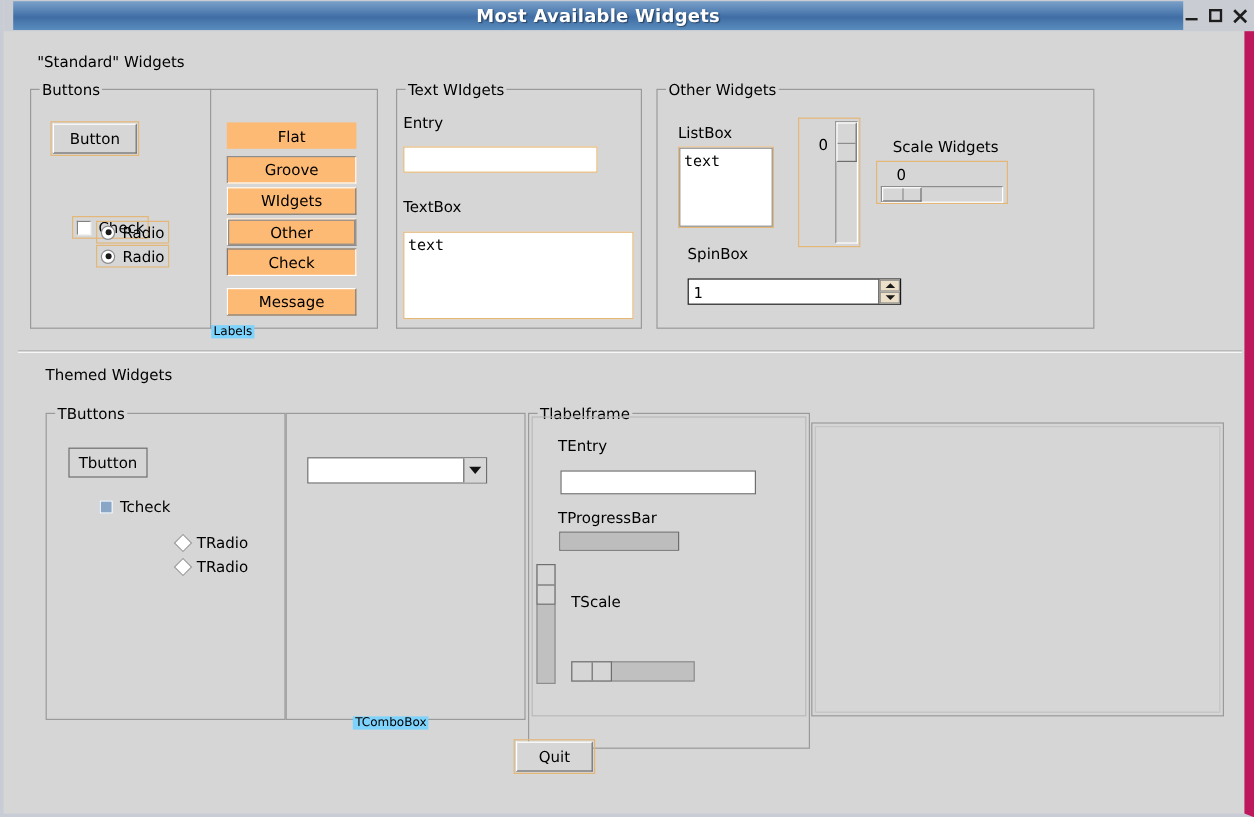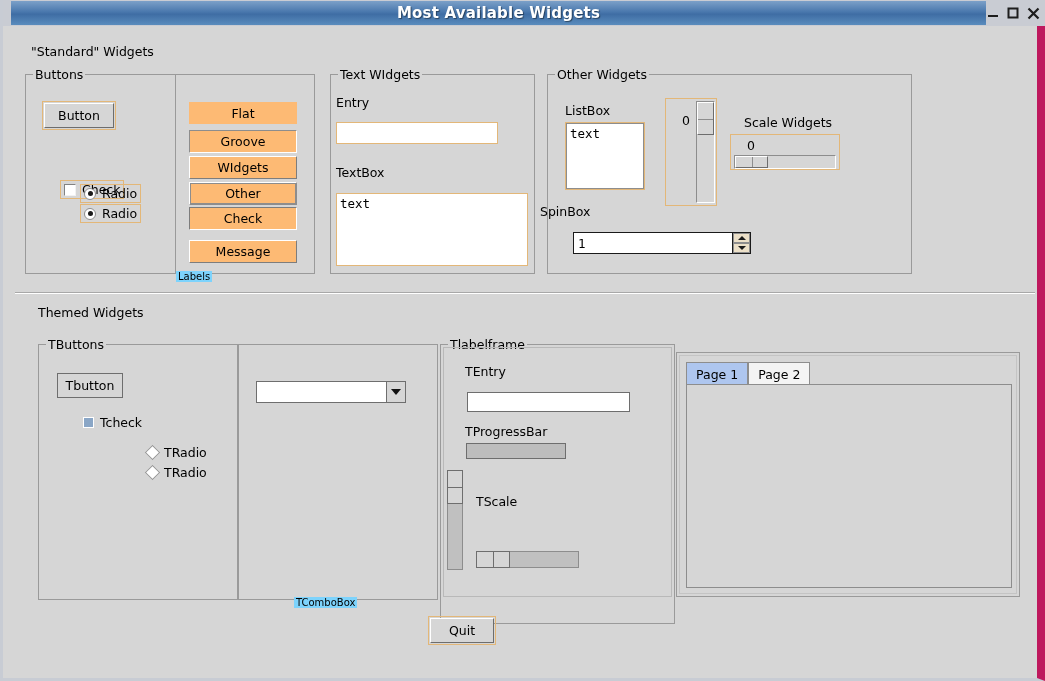--- a/index.html
+++ b/index.html
@@ -512,21 +512,21 @@
     <div class="scale-v-slider" style="left:0px; top:0px; width:17px; height:33px; position:absolute;"></div>
   </div>
 
   <div class="section-label" style="left:741px; top:115px;">Scale Widgets</div>
   <div class="focusring" style="left:727px; top:134px; width:110px; height:36px;"></div>
   <div class="scale-val" style="left:744px; top:138px;">0</div>
   <div class="scale-h-trough" style="left:731px; top:155px; width:102px; height:14px;">
     <div class="scale-h-slider" style="left:0px; top:0px; width:33px; height:12px; position:absolute;"></div>
   </div>
 
-  <div class="section-label" style="left:537px; top:204px;">SpinBox</div>
+  <div class="section-label" style="left:570px; top:204px;">SpinBox</div>
   <div class="spinbox" style="left:570px; top:232px; width:178px; height:22px;">
     <div class="spinbox-text">1</div>
     <div class="spin-arrows">
       <div class="spin-up">
           <span class="tri-up"></span>
         </div>
       <div class="spin-down">
           <span class="tri-down"></span>
         </div>
     </div>
@@ -586,30 +586,19 @@
   </div>
   <div class="section-label" style="left:473px; top:494px;">TScale</div>
 
   <div class="ttk-scale-h-trough" style="left:473px; top:551px; width:103px; height:17px;">
     <div class="ttk-scale-h-handle" style="left:-1px; top:-1px; width:34px; height:17px; position:absolute;"></div>
   </div>
 
   <div class="outer-box" style="left:673px; top:352px; width:344px; height:245px;"></div>
   <div class="outer-box" style="left:676px; top:355px; width:338px; height:239px; border-color:#c4c4c4;"></div>
 
-  <div class="notebook" style="left:683px; top:362px; width:326px; height:226px;">
-    <div class="nb-tabs">
-      <div class="nb-tab active">
-        <span>Page 1</span>
-      </div>
-      <div class="nb-tab">
-        <span>Page 2</span>
-      </div>
-    </div>
-    <div class="nb-pane" style="left:0px; top:22px; width:326px; height:204px;"></div>
-  </div>
 
   <div class="tkbutton" style="left:427px; top:618px; width:64px; height:25px;">
     <span>Quit</span>
   </div>
   <div class="focusring" style="left:425px; top:616px; width:68px; height:29px;"></div>
 
 </div>
 
 </body></html>

